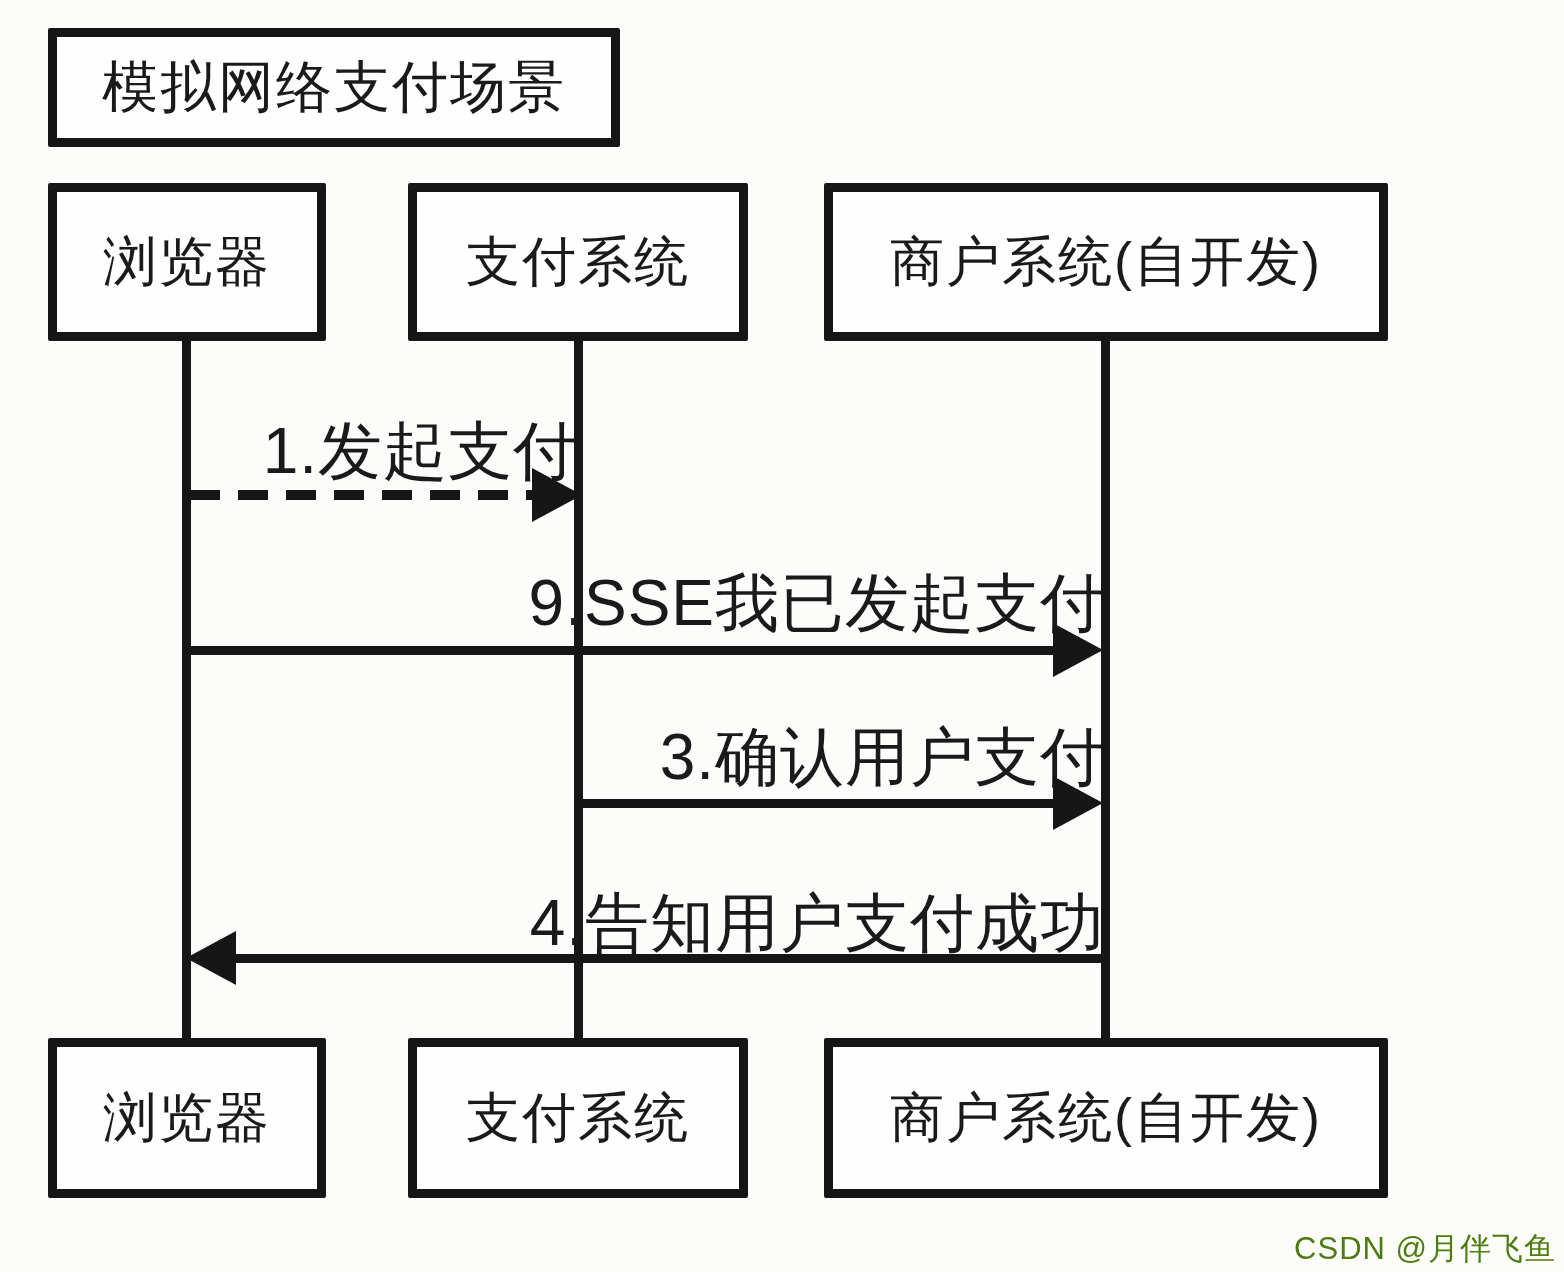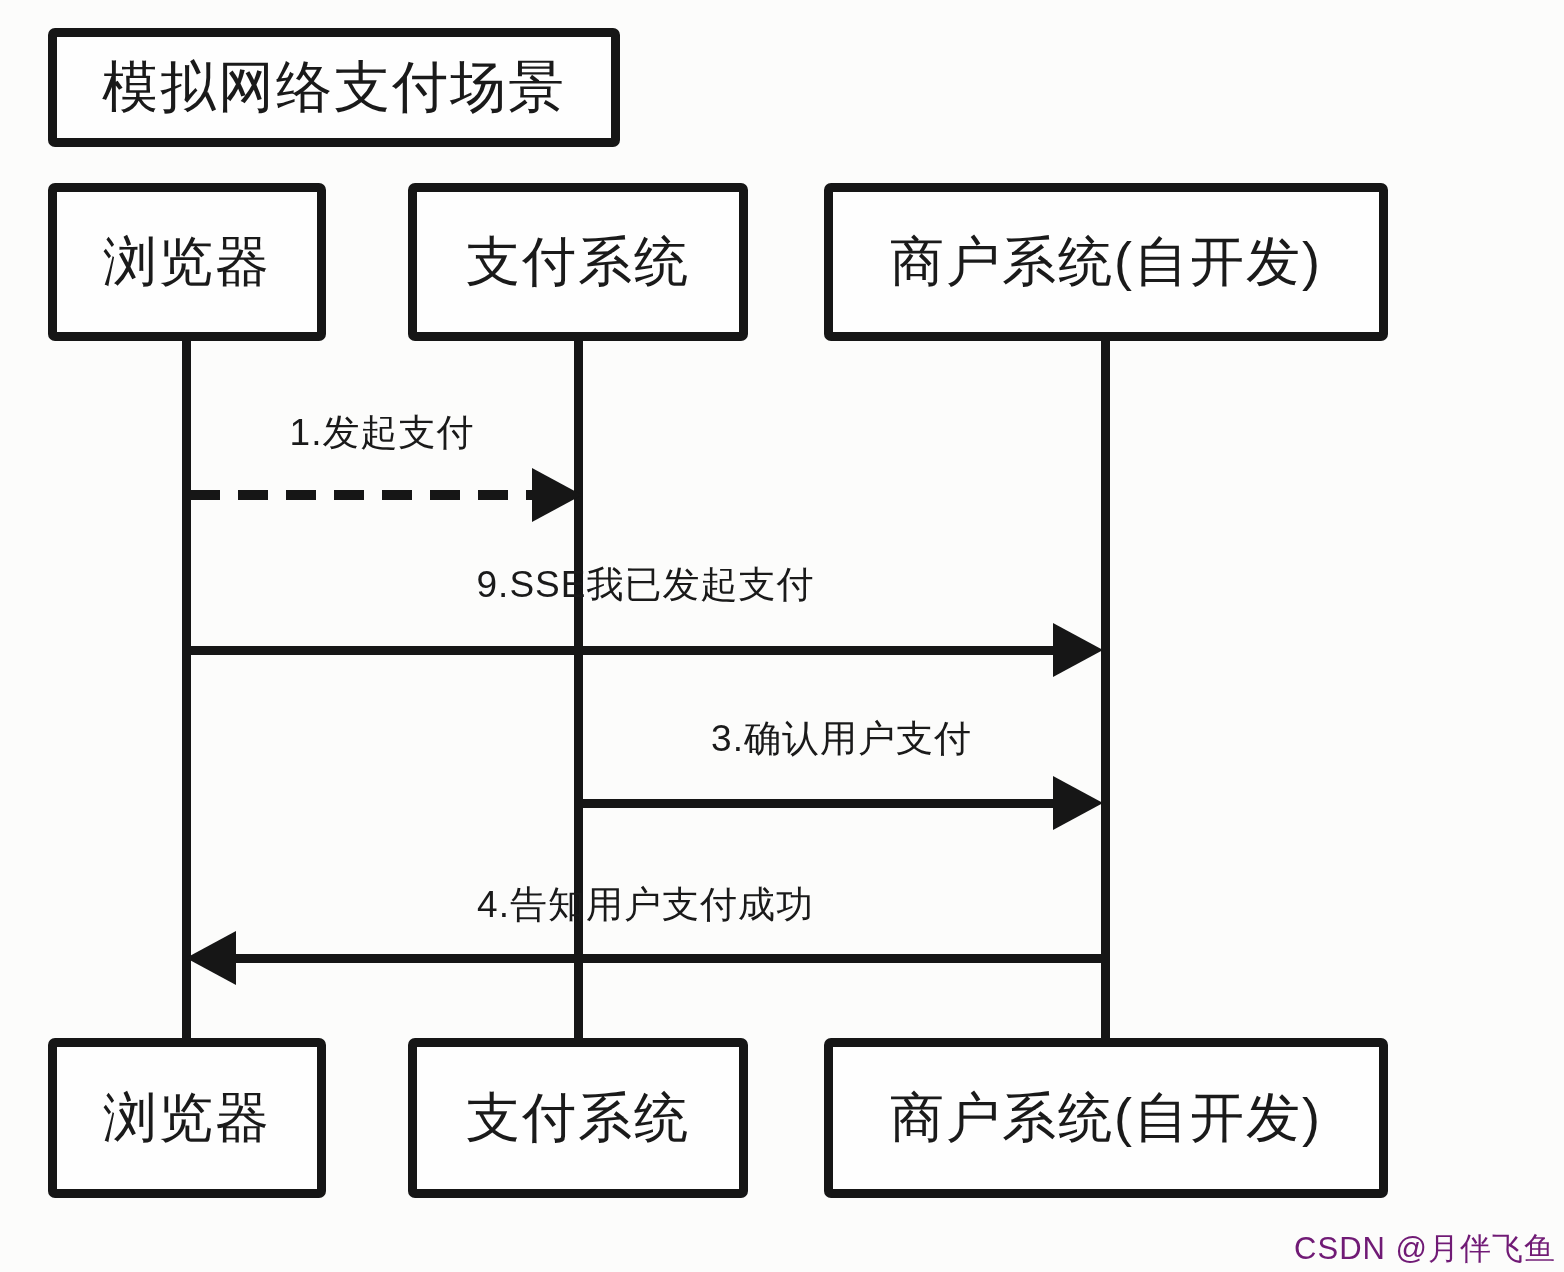--- a/index.html
+++ b/index.html
@@ -10,21 +10,21 @@
     background: #fcfcfb;
     font-family: "Liberation Sans", "DejaVu Sans", sans-serif;
     overflow: hidden;
     color: #1a1a1a;
   }
   .box {
     position: absolute;
     box-sizing: border-box;
     border: 9px solid #161616;
     background: #fefefe;
-    border-radius: 7px;
+    border-radius: 2px;
     display: flex;
     align-items: center;
     justify-content: center;
     font-size: 54px;
     font-weight: 500;
     letter-spacing: 2px;
     white-space: nowrap;
   }
   .title-box   { left: 48px;  top: 28px;   width: 572px; height: 119px; font-size: 56px; }
   .t-browser   { left: 48px;  top: 183px;  width: 278px; height: 158px; }
@@ -73,37 +73,37 @@
   .a1-head { left: 532px; top: 468px; }
   .a2-line { left: 190px; top: 646px; width: 867px; }
   .a2-head { left: 1053px; top: 623px; }
   .a3-line { left: 582px; top: 799px; width: 475px; }
   .a3-head { left: 1053px; top: 776px; }
   .a4-line { left: 234px; top: 954px; width: 871px; }
   .a4-head { left: 186px; top: 931px; }
 
   .msg-label {
     position: absolute;
-    font-size: 37px;
+    font-size: 64px;
     font-weight: 500;
-    text-align: center;
+    text-align: right;
     white-space: nowrap;
     letter-spacing: 1px;
   }
   .m1 { left: 186px; width: 392px; top: 408px; }
   .m2 { left: 186px; width: 919px; top: 560px; }
   .m3 { left: 578px; width: 527px; top: 714px; }
   .m4 { left: 186px; width: 919px; top: 870px; margin-top: 10px; }
 
   .watermark {
     position: absolute;
     right: 8px;
     top: 1228px;
     font-size: 31px;
-    color: #701a75;
+    color: #4d7c0f;
     letter-spacing: 1px;
   }
 </style>
 </head>
 <body>
 
 <div class="canvas">
 
   <div class="box title-box">
     <span>模拟网络支付场景</span>

